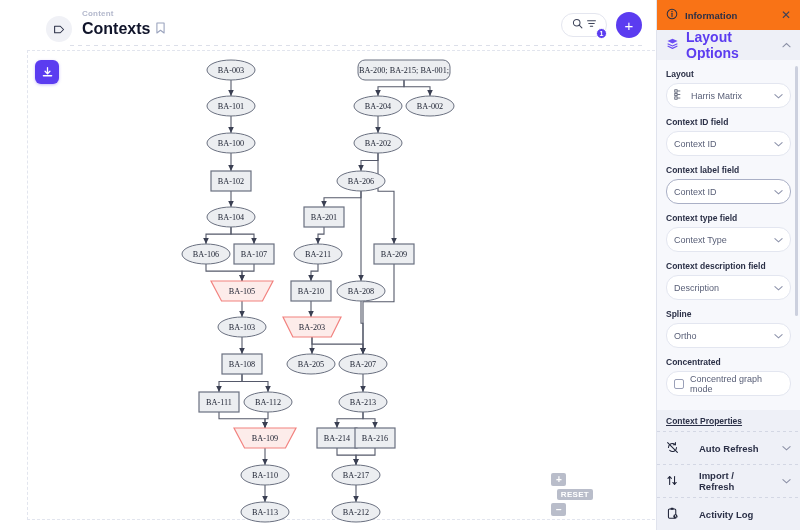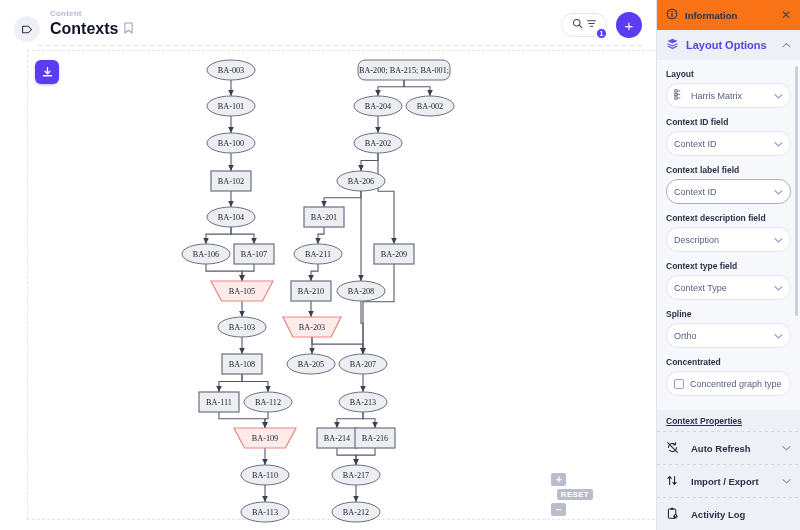--- a/index.html
+++ b/index.html
@@ -8,21 +8,21 @@
     font-family: "Liberation Sans", sans-serif;
     background:#ffffff;
     color:#1f2437;
     font-size:12px;
   }
   #app { position:relative; width:800px; height:530px; display:flex; }
 
   
   .main { position:relative; width:656px; height:530px; background:#fff; }
 
-  .topbar { position:relative; height:45px; }
+  .topbar { position:relative; height:45px;margin-left:32px; }
   .crumb-icon{
     position:absolute; left:14px; top:16px; width:26px; height:26px;
     border-radius:50%; background:#f0f1f6;
     display:flex; align-items:center; justify-content:center;
   }
   .crumb-icon svg{ display:block; }
   .crumb-text{ position:absolute; left:50px; top:9px; }
   .crumb-kicker{
     font-size:8px; font-weight:bold; color:#b3b8cc; letter-spacing:.2px;
     line-height:10px;
@@ -98,21 +98,21 @@
   .sb-head{
     height:30px; display:flex; align-items:center;
     padding:0 9px; gap:7px; background:#f97316;
   }
   .sb-head .ttl{ font-size:9.5px; font-weight:bold; color:#2b3047; flex:1; }
   .sb-close{ color:#3d4359; font-size:12px; line-height:1; }
 
   .sb-section{
     height:30px; display:flex; align-items:center; padding:0 9px; gap:7px;
   }
-  .sb-section.accent .ttl{ color:#5b3cf0; font-weight:bold; font-size:11px; flex:1;}
+  .sb-section.accent .ttl{ color:#5b3cf0; font-weight:bold; font-size:14px; flex:1;}
   .chev{ color:#8b90a6; font-size:9px; }
 
   .sb-body{
     background:#fff; margin:0 0 0 0; padding:9px 9px 6px 9px;
     flex:1; overflow:hidden; position:relative;
     background:#f7f8fc;
   }
   .sb-scroll{
     position:absolute; right:2px; top:6px; width:3px; height:250px;
     border-radius:2px; background:#ccd0de;
@@ -128,21 +128,21 @@
   .fselect .val{ flex:1; }
   .fselect .cv{ color:#8d93ab; font-size:9px; }
   .check-box{
     width:10px;height:10px;border:1.5px solid #9aa0b8;border-radius:2px;background:#fff;
   }
   .sb-foot{ background:#eef0f7; padding:2px 0 0 0; }
   .sb-foot-title{
     font-size:8.5px; font-weight:bold; color:#2b3047; padding:4px 9px 5px 9px;text-decoration:underline;
   }
   .sb-row{
-    height:32px; display:flex; align-items:center; padding:0 9px; gap:12px;
+    height:32px; display:flex; align-items:center; padding:0 9px; gap:20px;
     font-size:9.5px; color:#2b3047; font-weight:bold;
   }
   .sb-row .lbl{ flex:1; }
   .dotted-sep{
     height:1px; margin:0 0px;
     background:repeating-linear-gradient(to right,#d3d7e4 0 3px,transparent 3px 6px);
   }
 </style>
 </head>
 <body>
@@ -463,60 +463,60 @@
           <span class="val">Context ID</span>
           <span class="cv">
             <svg width="9" height="6" viewBox="0 0 10 6">
                 <path d="M1 1.4 5 5 9 1.4" fill="none" stroke="#8d93ab" stroke-width="1.2" stroke-linecap="round"></path>
               </svg>
           </span>
         </div>
       </div>
 
       <div class="fieldgrp">
+        <div class="flabel">Context type field</div>
+        <div class="fselect">
+          <span class="val">Context Type</span>
+          <span class="cv">
+            <svg width="9" height="6" viewBox="0 0 10 6">
+                <path d="M1 1.4 5 5 9 1.4" fill="none" stroke="#8d93ab" stroke-width="1.2" stroke-linecap="round"></path>
+              </svg>
+          </span>
+        </div>
+      </div>
+
+      <div class="fieldgrp">
         <div class="flabel">Context description field</div>
         <div class="fselect">
           <span class="val">Description</span>
           <span class="cv">
             <svg width="9" height="6" viewBox="0 0 10 6">
                 <path d="M1 1.4 5 5 9 1.4" fill="none" stroke="#8d93ab" stroke-width="1.2" stroke-linecap="round"></path>
               </svg>
           </span>
         </div>
       </div>
 
       <div class="fieldgrp">
-        <div class="flabel">Context type field</div>
-        <div class="fselect">
-          <span class="val">Context Type</span>
-          <span class="cv">
-            <svg width="9" height="6" viewBox="0 0 10 6">
-                <path d="M1 1.4 5 5 9 1.4" fill="none" stroke="#8d93ab" stroke-width="1.2" stroke-linecap="round"></path>
-              </svg>
-          </span>
-        </div>
-      </div>
-
-      <div class="fieldgrp">
         <div class="flabel">Spline</div>
         <div class="fselect">
           <span class="val">Ortho</span>
           <span class="cv">
             <svg width="9" height="6" viewBox="0 0 10 6">
                 <path d="M1 1.4 5 5 9 1.4" fill="none" stroke="#8d93ab" stroke-width="1.2" stroke-linecap="round"></path>
               </svg>
           </span>
         </div>
       </div>
 
       <div class="fieldgrp">
         <div class="flabel">Concentrated</div>
         <div class="fselect">
           <span class="check-box"></span>
-          <span class="val">Concentred graph type</span>
+          <span class="val">Concentred graph mode</span>
         </div>
       </div>
     </div>
 
     <div class="sb-foot">
       <div class="sb-foot-title">Context Properties</div>
       <div class="dotted-sep"></div>
 
       <div class="sb-row">
         <span>
@@ -538,21 +538,21 @@
 
       <div class="sb-row">
         <span>
           <svg width="13" height="13" viewBox="0 0 16 16">
             <path d="M4.5 13V3.4" stroke="#20253a" stroke-width="1.3" stroke-linecap="round"></path>
             <path d="M2.4 5.5 4.5 3.2 6.6 5.5" fill="none" stroke="#20253a" stroke-width="1.3" stroke-linecap="round" stroke-linejoin="round"></path>
             <path d="M10.5 3v9.6" stroke="#20253a" stroke-width="1.3" stroke-linecap="round"></path>
             <path d="M8.4 10.4 10.5 12.8 12.6 10.4" fill="none" stroke="#20253a" stroke-width="1.3" stroke-linecap="round" stroke-linejoin="round"></path>
           </svg>
         </span>
-        <span class="lbl">Import / Export</span>
+        <span class="lbl">Import / Refresh</span>
         <span class="chev">
           <svg width="9" height="6" viewBox="0 0 10 6">
               <path d="M1 1.4 5 5 9 1.4" fill="none" stroke="#8b90a6" stroke-width="1.2" stroke-linecap="round"></path>
             </svg>
         </span>
       </div>
       <div class="dotted-sep"></div>
 
       <div class="sb-row">
         <span>

